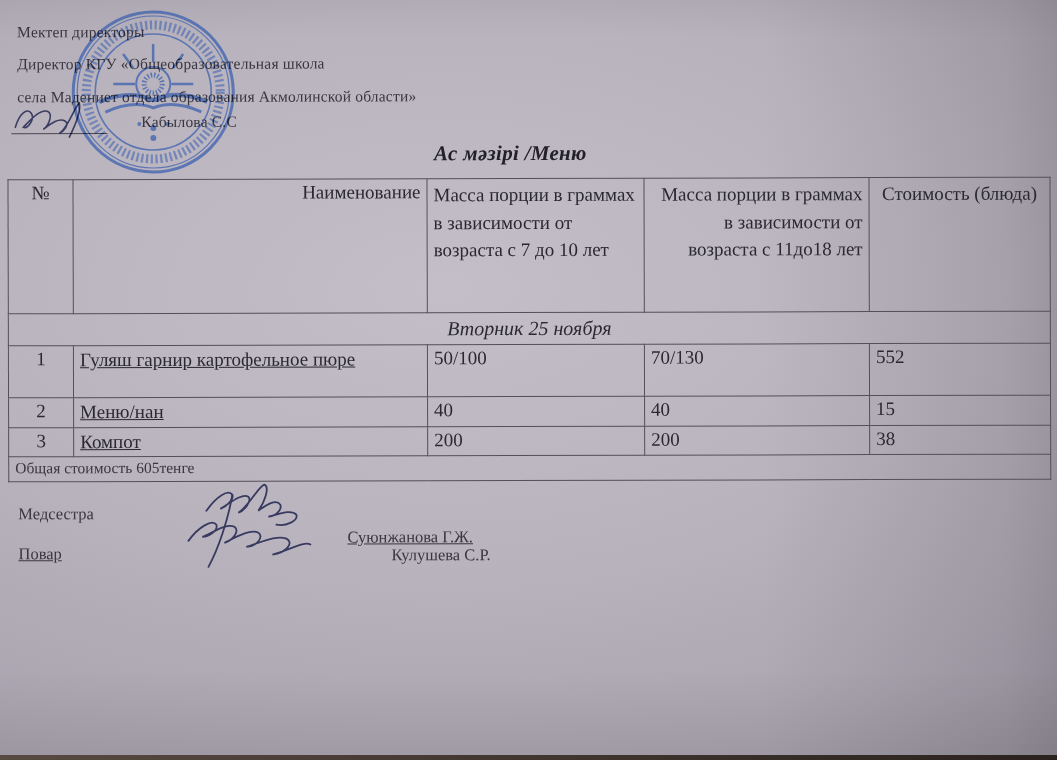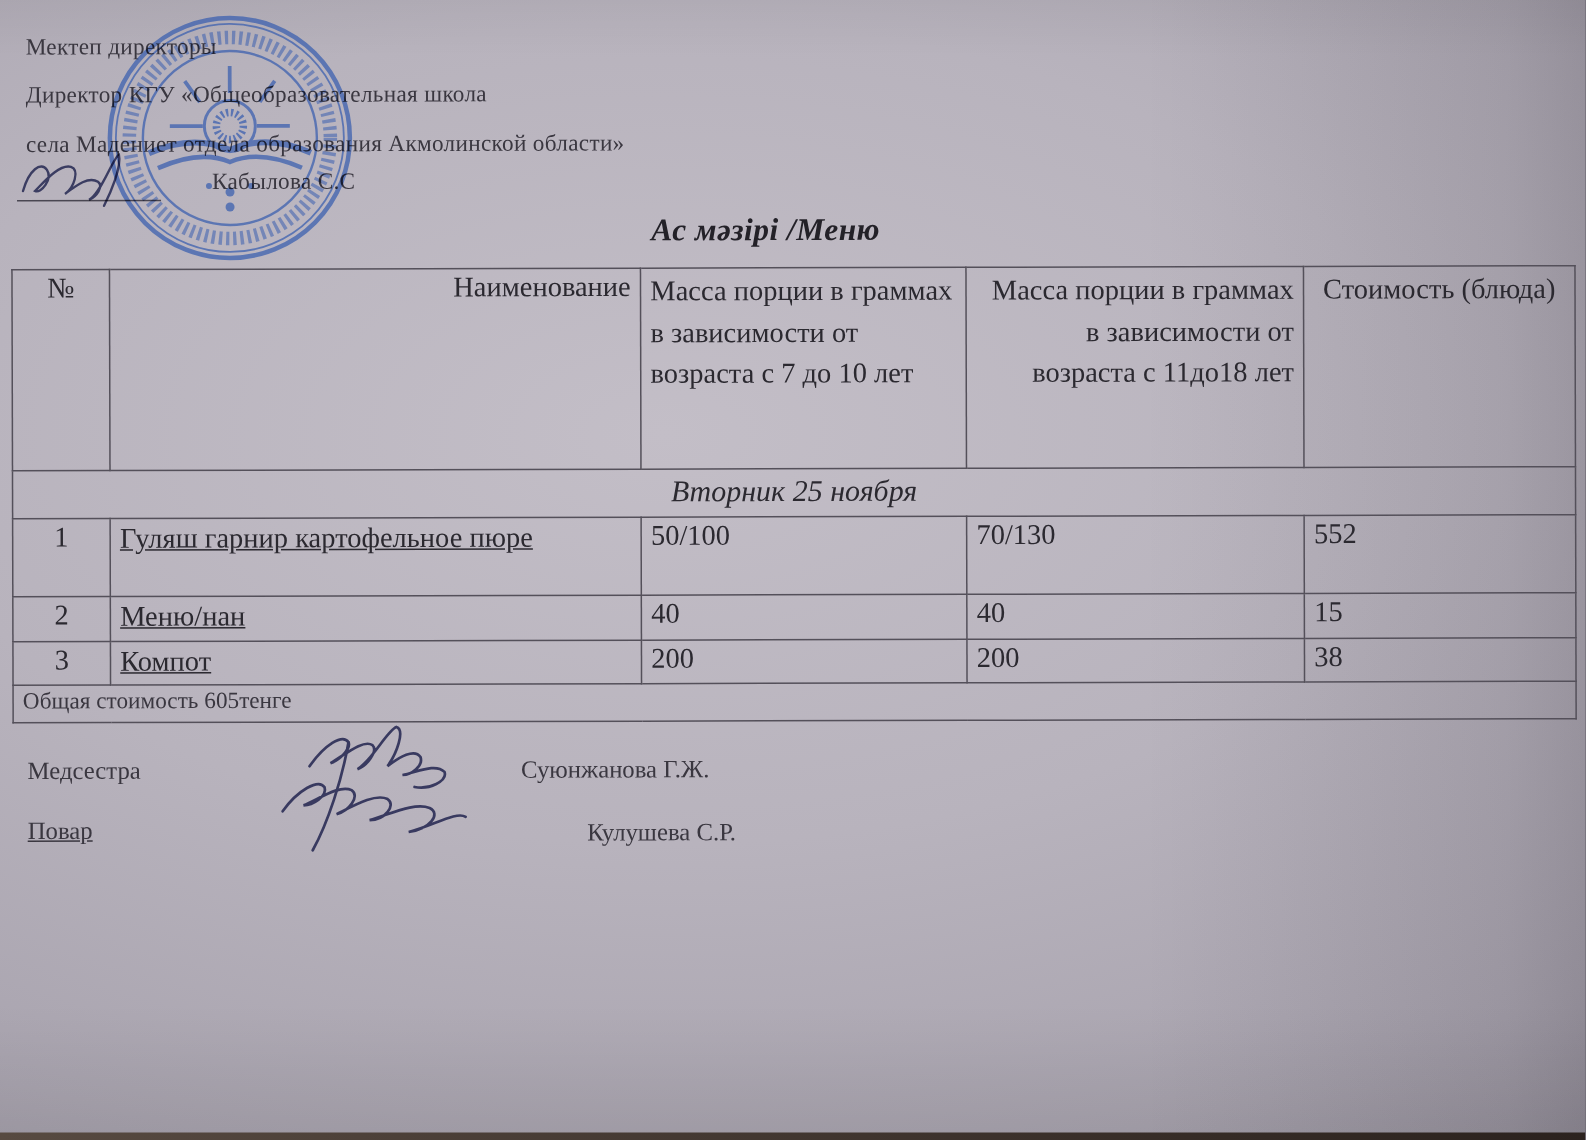--- a/index.html
+++ b/index.html
@@ -68,21 +68,21 @@
   td.num{text-align:center;font-weight:bold;}
   td.dish{padding-left:8px;padding-right:44px;line-height:1.3;text-decoration:underline;}
   td.val{font-weight:bold;}
   tr.total td{
     height:22px;font-size:15.5px;padding:1px 6px;line-height:20px;color:#3a3740;
   }
 
   
   .sigline{position:absolute;font-size:16.5px;color:#3a3740;white-space:nowrap;}
   .nurse-label{left:18px;top:503px;}
-  .nurse-name{left:347px;top:503px;}
+  .nurse-name{left:347px;top:527px;text-decoration:underline;}
   .cook-label{left:18px;top:543px;text-decoration:underline;}
   .cook-name{left:347px;top:545px;margin-left:44px;}
 
   .stamp{position:absolute;left:52px;top:5px;mix-blend-mode:multiply;opacity:.85;}
   .handsig{position:absolute;mix-blend-mode:multiply;}
   .handsig.top{left:10px;top:98px;}
   .handsig.bottom{left:168px;top:478px;}
 </style>
 </head>
 <body>

